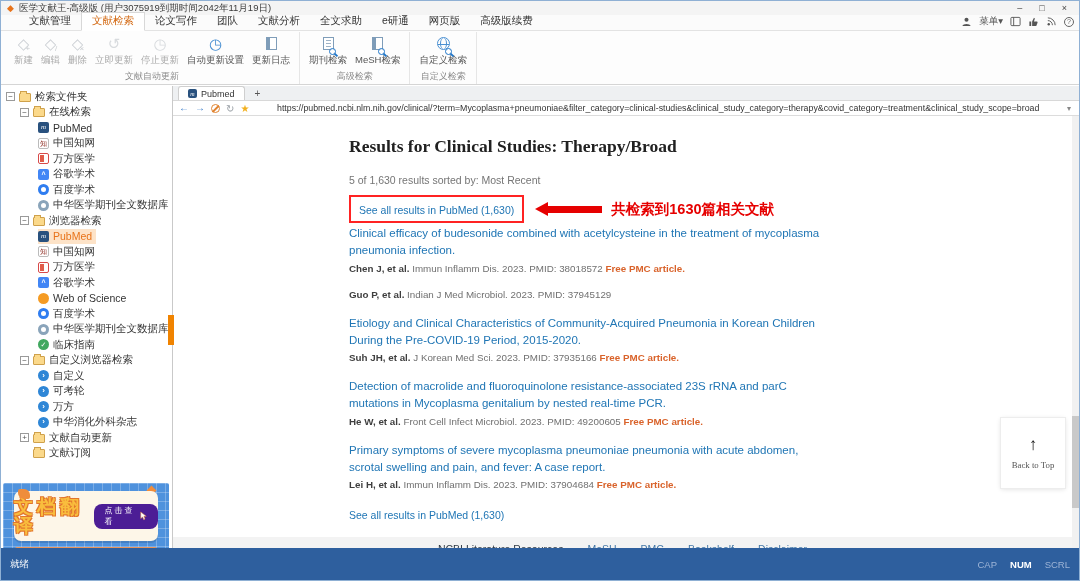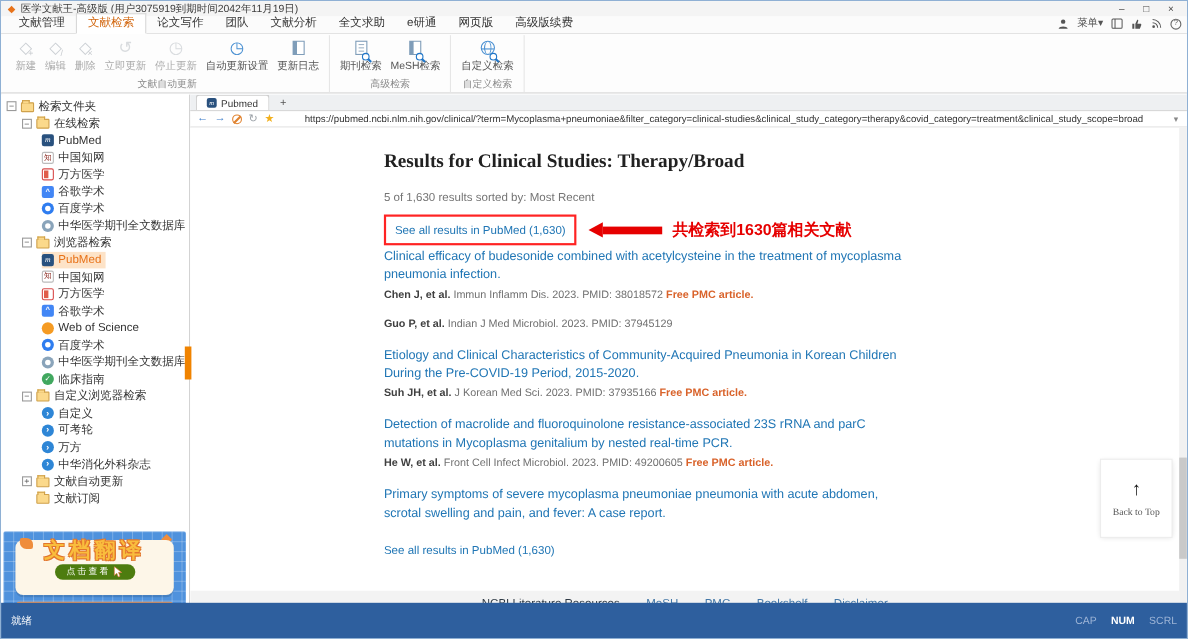--- a/index.html
+++ b/index.html
@@ -8,21 +8,21 @@
   a { text-decoration:none; cursor:pointer; }
   .win { position:relative; width:1080px; height:581px; border:1px solid #8fb0d4; background:#fff; overflow:hidden; }
 
   
   .titlebar { position:absolute; top:0; left:0; right:0; height:14px; background:#f4f4f4; display:flex; align-items:center; gap:5px; padding:0 6px; font-size:9.5px; color:#3c3c3c; }
   .applogo { color:#e8731a; font-size:9px; line-height:1; }
   .controls { margin-left:auto; display:flex; gap:17px; color:#444; font-size:9px; padding-right:6px; }
   .controls span { cursor:default; }
 
   
-  .menubar { position:absolute; top:14px; left:0; right:0; height:16px; background:#fbfbfb; display:flex; align-items:flex-end; font-size:10.5px; padding:0 6px; border-bottom:1px solid #e3e3e3; }
+  .menubar { position:absolute; top:14px; left:0; right:0; height:16px; background:#fbfbfb; display:flex; align-items:flex-end; font-size:10.5px; padding:0 18px; border-bottom:1px solid #e3e3e3; }
   .mtab { padding:1px 10px 2px; color:#333; white-space:nowrap; }
   .mtab.active { color:#d2660e; background:#fff; border:1px solid #d8d8d8; border-bottom:1px solid #fff; margin-bottom:-1px; }
   .menubar-right { position:absolute; right:5px; bottom:2px; display:flex; align-items:center; gap:7px; color:#555; font-size:9.5px; }
   .menubar-right svg { display:block; }
   .help-badge { width:10px; height:10px; border:1px solid #666; border-radius:50%; font-size:7px; color:#666; display:flex; align-items:center; justify-content:center; }
   .help-badge::before { content:"?"; }
 
   
   .ribbon { position:absolute; top:30px; left:0; right:0; height:54px; background:#fdfdfd; border-bottom:1px solid #d5d5d5; display:flex; padding:1px 4px 0; }
   .rgroup { display:flex; flex-direction:column; border-right:1px solid #e6e6e6; padding:0 5px; }
@@ -72,24 +72,24 @@
   .ic-cma::before { content:""; position:absolute; left:3px; top:3px; width:5px; height:5px; background:#fff; border-radius:50%; }
   .ic-wos { background:#f59b23; border-radius:50%; color:#fff; }
   .ic-clinical { background:#41a85f; border-radius:50%; color:#fff; }
   .ic-clinical::before { content:"✓"; }
   .ic-custom { background:#2e86d6; border-radius:50%; color:#fff; }
   .ic-custom::before { content:"›"; font-weight:bold; font-size:8px; }
   .splitter { position:absolute; right:-2px; top:229px; width:6px; height:30px; background:#f08300; z-index:5; }
 
   
   .banner { position:absolute; left:2px; right:3px; bottom:2px; height:75px; background:#4f92dd; border-radius:2px; overflow:hidden; background-image:linear-gradient(rgba(255,255,255,.25) 1px,transparent 1px),linear-gradient(90deg,rgba(255,255,255,.25) 1px,transparent 1px); background-size:9px 9px; }
-  .bcard { position:absolute; left:11px; top:8px; right:11px; height:50px; background:#fdf6e8; border-radius:7px; display:flex; flex-direction:column; align-items:center; justify-content:flex-start; gap:3px; box-shadow:0 2px 0 rgba(0,0,0,.12); }
+  .bcard { position:absolute; left:11px; top:8px; right:11px; height:50px; background:#fdf6e8; border-radius:7px; display:flex; flex-direction:row; align-items:center; justify-content:flex-end; gap:3px; box-shadow:0 2px 0 rgba(0,0,0,.12); }
   .bcard::before { content:""; position:absolute; left:4px; top:-2px; width:12px; height:10px; background:#ef8d3c; border-radius:2px 6px 2px 6px; }
   .bctitle { font-size:19px; font-weight:bold; color:#f9bd3d; letter-spacing:4px; text-shadow:1px 1px 0 #e2762d,-1px -1px 0 #e2762d,1px -1px 0 #e2762d,-1px 1px 0 #e2762d; line-height:1; }
-  .bcbtn { background:#4d7c0f; color:#fff; font-size:8px; padding:1px 11px 2px; border-radius:8px; letter-spacing:2px; display:flex; align-items:center; gap:2px; }
+  .bcbtn { background:#4c1d95; color:#fff; font-size:8px; padding:1px 11px 2px; border-radius:8px; letter-spacing:2px; display:flex; align-items:center; gap:2px; }
   .pedestal { position:absolute; left:12px; right:12px; bottom:3px; height:8px; background:#e8945a; border-radius:2px; }
   .stardec { position:absolute; width:7px; height:7px; transform:rotate(45deg); }
   .sd1 { right:14px; top:4px; background:#ef8d3c; }
   .sd2 { right:22px; top:42px; width:9px; height:9px; background:#7db7f2; }
   .sd3 { left:20px; top:40px; width:5px; height:5px; background:#f3c04c; }
 
   
   .browser { flex:1; display:flex; flex-direction:column; background:#fff; position:relative; min-width:0; }
   .tabbar { height:15px; background:#eef0f2; border-bottom:1px solid #d8d8d8; display:flex; align-items:flex-end; padding-left:5px; gap:5px; }
   .btab { height:14px; background:#fff; border:1px solid #cfcfcf; border-bottom:none; border-radius:3px 3px 0 0; display:flex; align-items:center; gap:4px; padding:0 9px; font-size:9px; color:#333; }
@@ -424,20 +424,21 @@
             <div class="article">
               <a class="atitle">Etiology and Clinical Characteristics of Community-Acquired Pneumonia in Korean Children During the Pre-COVID-19 Period, 2015-2020.</a>
               <div class="acite"><span class="aauth">Suh JH, et al.</span> <span>J Korean Med Sci. 2023. PMID: 37935166</span> <span class="apmc">Free PMC article.</span></div>
             </div>
             <div class="article">
               <a class="atitle">Detection of macrolide and fluoroquinolone resistance-associated 23S rRNA and parC mutations in Mycoplasma genitalium by nested real-time PCR.</a>
               <div class="acite"><span class="aauth">He W, et al.</span> <span>Front Cell Infect Microbiol. 2023. PMID: 49200605</span> <span class="apmc">Free PMC article.</span></div>
             </div>
             <div class="article">
               <a class="atitle">Primary symptoms of severe mycoplasma pneumoniae pneumonia with acute abdomen, scrotal swelling and pain, and fever: A case report.</a>
+              <div class="acite"><span class="aauth">Lei H, et al.</span> <span>Immun Inflamm Dis. 2023. PMID: 37904684</span> <span class="apmc">Free PMC article.</span></div>
             </div>
           </div>
           <div class="seebottom">
             <a class="alink">See all results in PubMed (1,630)</a>
           </div>
         </div>
 
         <div class="pfooter">
           <span>NCBI Literature Resources</span>
           <a class="flink">MeSH</a>

